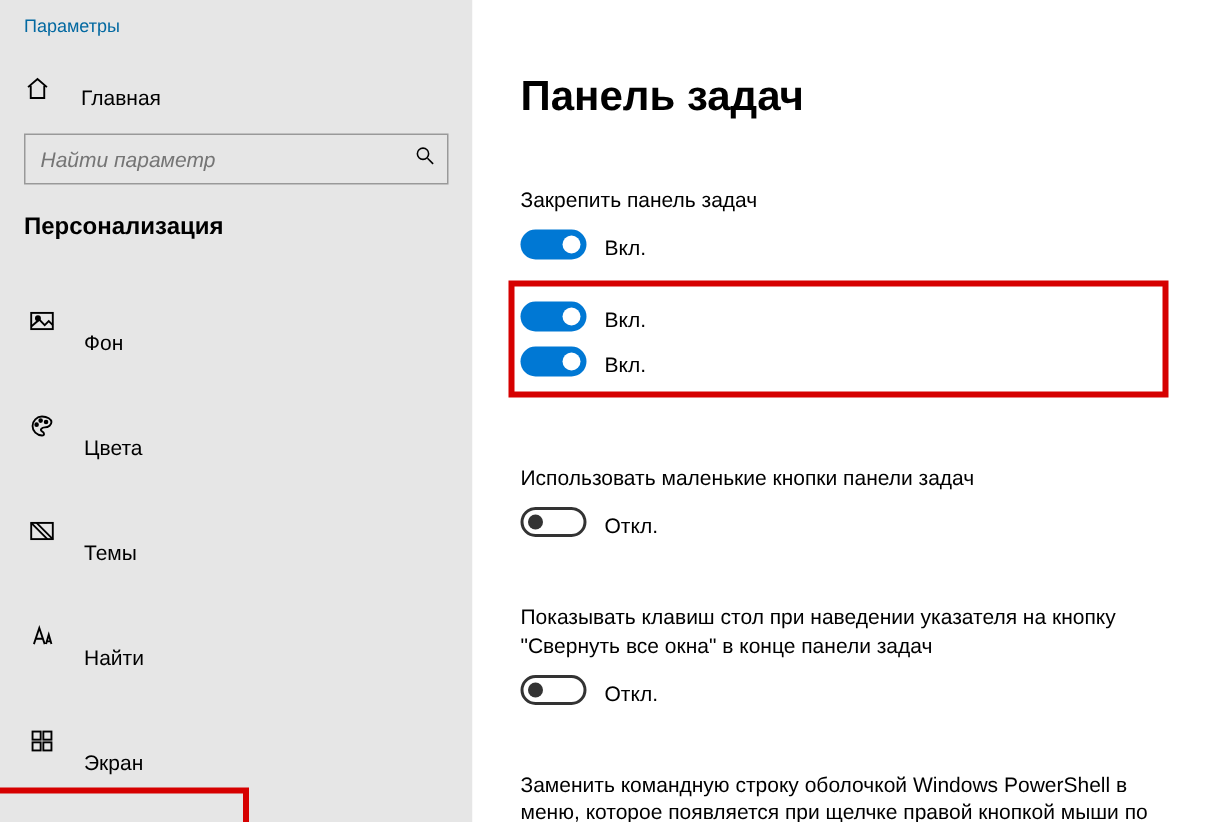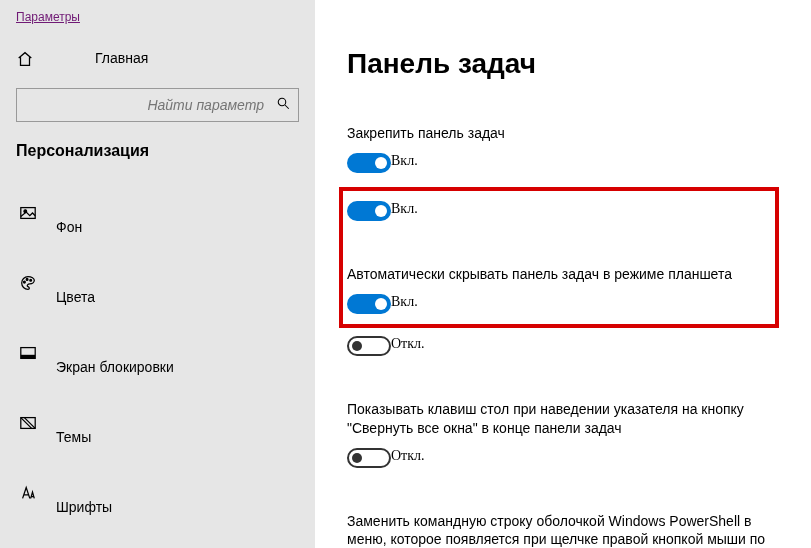--- a/index.html
+++ b/index.html
@@ -15,49 +15,46 @@
   }
   .sidebar {
     width: 315px;
     background: #e6e6e6;
     padding: 0;
     height: 100%;
     flex-shrink: 0;
   }
   .window-title {
     font-size: 12px;
-    color: #701a75;
+    color: #0369a1;
     padding: 10px 0 0 16px;
     height: 38px;
-    text-decoration: underline;
   }
   .home-row {
     display: flex;
-    align-items: flex-start;
+    align-items: flex-end;
     padding: 12px 16px;
     cursor: pointer;
-    gap: 41px;
   }
   .home-row .icon { width: 20px; display: inline-block; margin-right: 18px; font-size: 16px;}
   .home-row .label { font-size: 14px; }
   .search-wrap {
     margin: 4px 16px 14px 16px;
     position: relative;
   }
   .search-input {
     width: 100%;
     height: 34px;
     border: 1px solid #999;
     background: #e6e6e6;
     padding: 0 34px 0 10px;
     font-size: 14px;
     outline: none;
     font-style: italic;
     color: #c2410c;
-    text-align: right;
   }
   .search-icon {
     position: absolute;
     right: 8px;
     top: 50%;
     transform: translateY(-50%);
     font-size: 15px;
     color: #333;
   }
   .category-header {
@@ -106,22 +103,22 @@
     max-width: 420px;
   }
   .setting-label {
     font-size: 14px;
     margin-bottom: 10px;
     line-height: 1.35;
     margin-top: 44px;
   }
   .toggle-row {
     display: flex;
-    align-items: flex-start;
-    font-family: Liberation Serif, serif;
+    align-items: flex-end;
+    gap: 12px;
   }
   .toggle {
     width: 44px;
     height: 20px;
     border-radius: 10px;
     position: relative;
     cursor: pointer;
     flex-shrink: 0;
   }
   .toggle.on { background: #0078d4; }
@@ -205,41 +202,32 @@
             <circle cx="9" cy="6" r="1" fill="#000"></circle>
             <circle cx="13" cy="7" r="1" fill="#000"></circle>
           </svg>
       </span>
       <span class="nav-label">Цвета</span>
     </li>
     <li class="nav-item">
       <span class="nav-icon">
         <svg class="svg-icon" viewBox="0 0 20 20">
             <rect x="2" y="4" width="16" height="12"></rect>
-            <rect x="2" y="12" width="16" height="4" fill="#000" stroke="none"></rect>
-          </svg>
-      </span>
-      <span class="nav-label">Экран блокировки</span>
-    </li>
-    <li class="nav-item">
-      <span class="nav-icon">
-        <svg class="svg-icon" viewBox="0 0 20 20">
-            <rect x="2" y="4" width="16" height="12"></rect>
             <path d="M2 4 L14 16 M6 4 L18 16"></path>
           </svg>
       </span>
       <span class="nav-label">Темы</span>
     </li>
     <li class="nav-item">
       <span class="nav-icon">
         <svg class="svg-icon" viewBox="0 0 20 20">
             <path d="M4 16 L8 4 L12 16 M5.5 12 H10.5 M13 16 L15 9 L17 16 M13.5 14 H16.5"></path>
           </svg>
       </span>
-      <span class="nav-label">Шрифты</span>
+      <span class="nav-label">Найти</span>
     </li>
     <li class="nav-item">
       <span class="nav-icon">
         <svg class="svg-icon" viewBox="0 0 20 20">
             <rect x="3" y="3" width="6" height="6"></rect>
             <rect x="11" y="3" width="6" height="6"></rect>
             <rect x="3" y="11" width="6" height="6"></rect>
             <rect x="11" y="11" width="6" height="6"></rect>
           </svg>
       </span>
@@ -269,29 +257,29 @@
   </div>
 
   <div class="highlight-box">
     <div class="setting">
       <div class="toggle-row">
         <div class="toggle on"></div>
         <span class="toggle-text">Вкл.</span>
       </div>
     </div>
     <div class="setting">
-      <div class="setting-label">Автоматически скрывать панель задач в режиме планшета</div>
       <div class="toggle-row">
         <div class="toggle on"></div>
         <span class="toggle-text">Вкл.</span>
       </div>
     </div>
   </div>
 
   <div class="setting">
+    <div class="setting-label">Использовать маленькие кнопки панели задач</div>
     <div class="toggle-row">
       <div class="toggle off"></div>
       <span class="toggle-text">Откл.</span>
     </div>
   </div>
 
   <div class="setting">
     <div class="setting-label">Показывать клавиш стол при наведении указателя на кнопку "Свернуть все окна" в конце панели задач</div>
     <div class="toggle-row">
       <div class="toggle off"></div>

